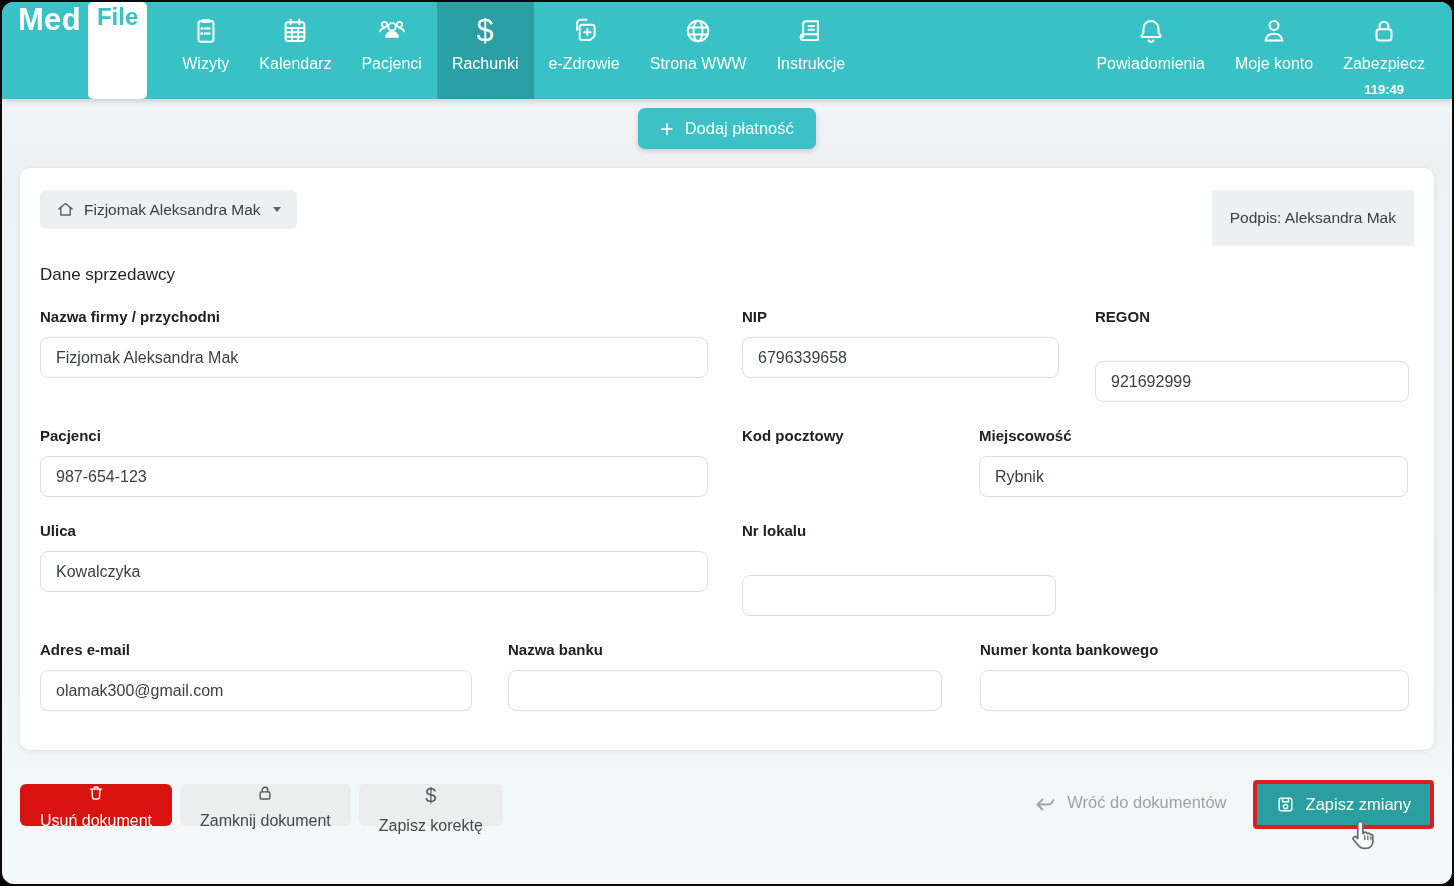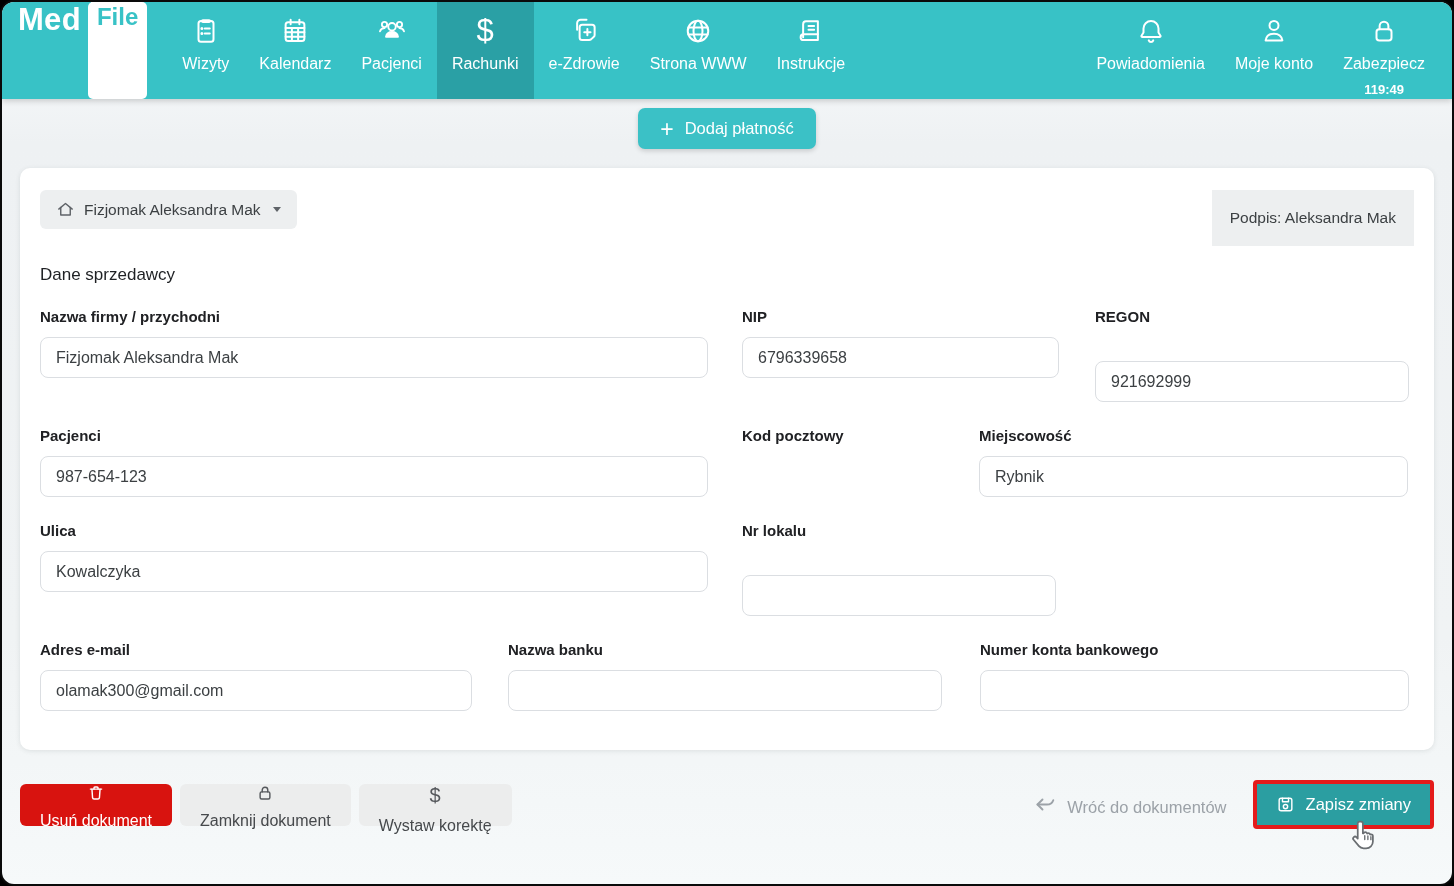--- a/index.html
+++ b/index.html
@@ -56,21 +56,21 @@
   .w429{width:429px;}
   .w432{width:432px;margin-right:36px;}
   .w434{width:434px;margin-right:38px;}
   
   .actions{display:flex;align-items:center;margin:30px 18px 0;}
   .btn{display:flex;align-items:center;gap:10px;height:42px;border:none;border-radius:6px;
     font-size:16px;padding:0 20px;font-family:inherit;cursor:pointer;white-space:nowrap;flex-direction:column;}
   .btn-danger{background:#D8130F;color:#fff;margin-right:8px;}
   .btn-gray{background:#ECEDED;color:#46494C;margin-right:8px;}
   .right-group{margin-left:auto;display:flex;align-items:center;gap:26px;}
-  .back-link{display:flex;align-items:flex-end;gap:10px;color:#9CA2A8;font-size:16.5px;cursor:pointer;}
+  .back-link{display:flex;align-items:flex-start;gap:10px;color:#9CA2A8;font-size:16.5px;cursor:pointer;}
   .save-wrap{border:4px solid #E41B1B;border-radius:4px;position:relative;}
   .btn-save{background:#2B9EA1;color:#fff;height:41px;display:flex;align-items:center;gap:11px;
     padding:12px 19px;font-size:16.5px;border:none;font-family:inherit;cursor:pointer;}
   .cursor-icon{position:absolute;right:52px;bottom:-27px;z-index:10;}
   svg{display:block;}
 </style>
 </head>
 <body>
 
 <div class="screen">
@@ -279,21 +279,21 @@
       <span>
         <svg width="18" height="18" viewBox="0 0 24 24" fill="none" stroke="#55585C" stroke-width="1.9" stroke-linecap="round" stroke-linejoin="round">
           <rect x="5.5" y="10.5" width="13" height="9.5" rx="2"></rect>
           <path d="M8.3 10.5V8a3.7 3.7 0 0 1 7.4 0v2.5"></path>
         </svg>
       </span>
       <span>Zamknij dokument</span>
     </button>
     <button class="btn btn-gray">
       <span style="font-size:20px;color:#55585C;">$</span>
-      <span>Wystaw korektę</span>
+      <span>Zapisz korektę</span>
     </button>
 
     <div class="right-group">
       <div class="back-link">
         <span>
           <svg width="24" height="24" viewBox="0 0 24 24" fill="none" stroke="#9CA2A8" stroke-width="1.9" stroke-linecap="round" stroke-linejoin="round">
             <path d="M9.5 6.5 4.5 11.5l5 5"></path>
             <path d="M4.5 11.5H14c3.4 0 5.3-1.4 6.3-4.3"></path>
           </svg>
         </span>

